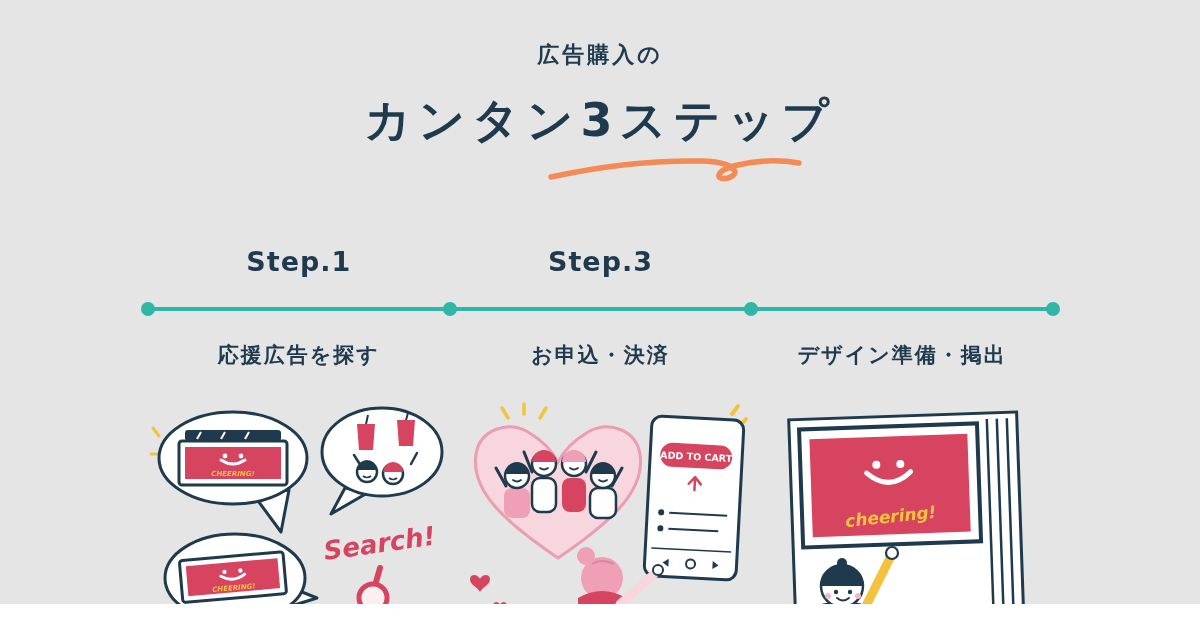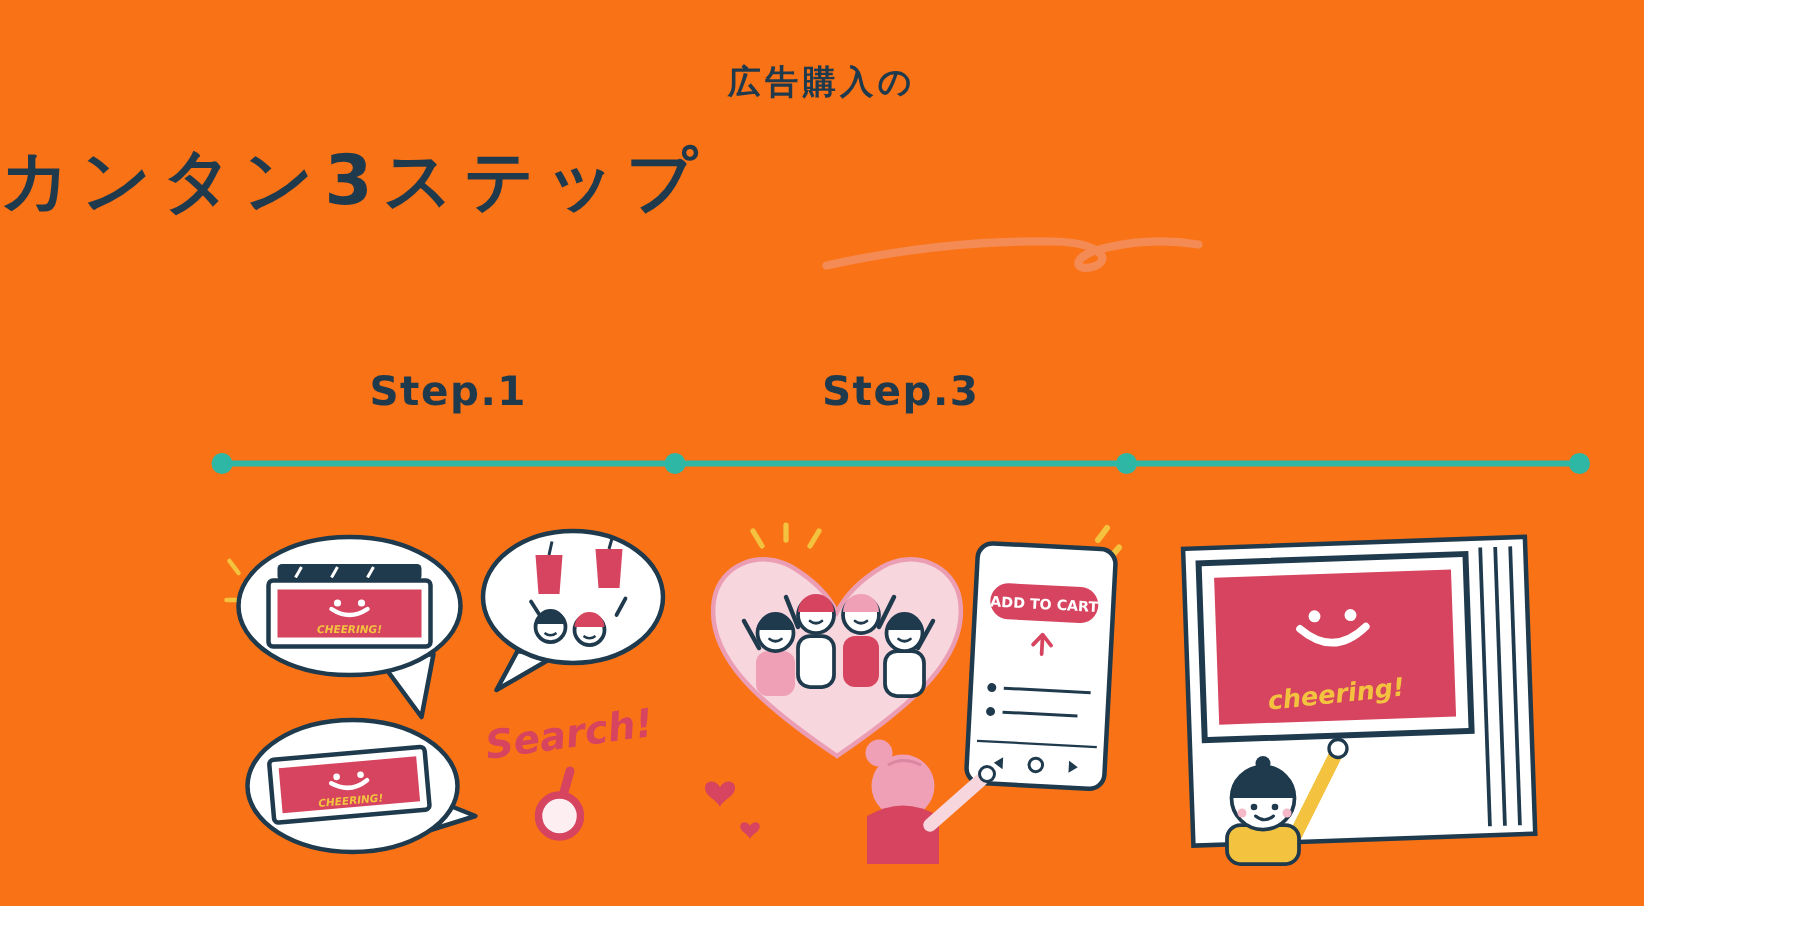--- a/index.html
+++ b/index.html
@@ -1,41 +1,42 @@
 <!DOCTYPE html>
 <html><head>
 <meta charset="utf-8">
 <style>
   * { box-sizing: border-box; }
   html, body { margin: 0; padding: 0; }
   body { font-family: "DejaVu Sans", "Liberation Sans", sans-serif; background: #ffffff; }
 
   .canvas {
     position: relative;
-    width: 1096px;
+    width: 1200px;
     height: 630px;
-    background: #f97316;
+    background: #e5e5e5;
     overflow: hidden;
   }
 
   .subtitle {
     position: absolute;
     top: 40px; left: 0;
     width: 100%;
     text-align: center;
     color: #1f3a4d;
     font-size: 22px;
     font-weight: 700;
     letter-spacing: 3px;
   }
 
   .title-row {
     position: absolute;
     top: 90px; left: 0;
     width: 100%;
+    text-align: center;
   }
   .title {
     margin: 0;
     display: inline-block;
     color: #1f3a4d;
     font-size: 46px;
     font-weight: 800;
     letter-spacing: 7px;
   }
   .swoosh {
@@ -128,20 +129,25 @@
     </div>
 
     <div class="timeline">
       <div class="tl-line"></div>
       <span class="dot" style="left:0%"></span>
       <span class="dot" style="left:33.333%"></span>
       <span class="dot" style="left:66.667%"></span>
       <span class="dot" style="left:100%"></span>
     </div>
 
+    <div class="desc-row">
+      <div class="step-desc">応援広告を探す</div>
+      <div class="step-desc">お申込・決済</div>
+      <div class="step-desc">デザイン準備・掲出</div>
+    </div>
 
     <div class="illus-row">
 
       <svg class="illus" width="300" height="230" viewBox="0 0 300 230">
         <g stroke="#f3c33f" stroke-width="3" stroke-linecap="round">
           <line x1="10" y1="34" x2="4" y2="26"></line>
           <line x1="9" y1="52" x2="2" y2="52"></line>
         </g>
 
         <g>

